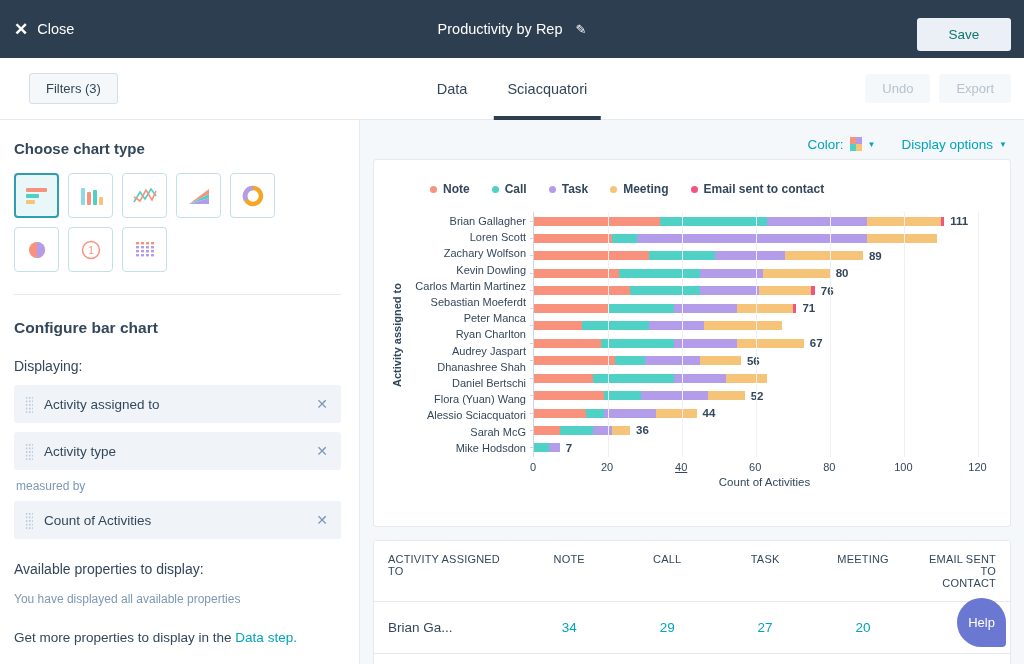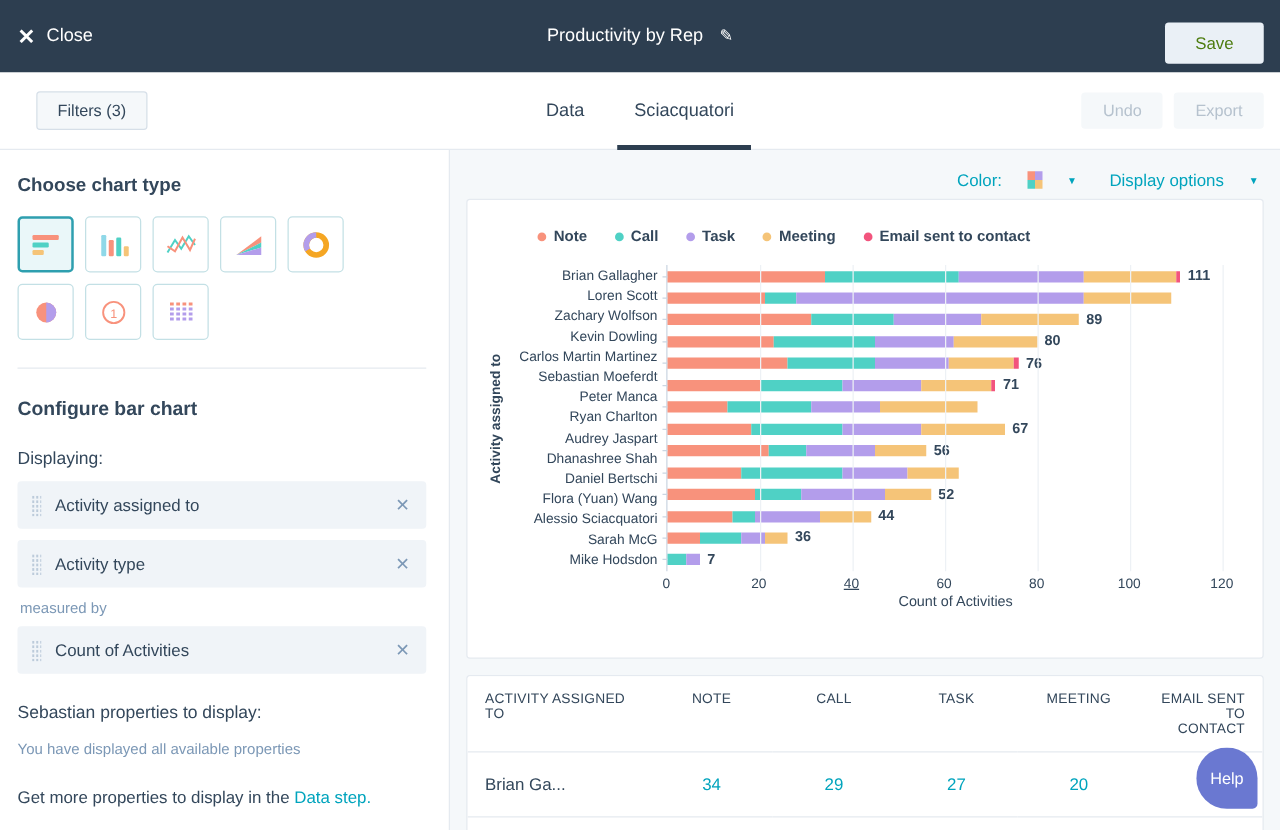--- a/index.html
+++ b/index.html
@@ -19,22 +19,22 @@
     margin-left: 14px; color: #fff; font-size: 14.5px; cursor: pointer;
   }
   .x-glyph { font-size: 17px; font-weight: 700; line-height: 1; }
   .doc-title {
     position: absolute; left: 0; right: 0; text-align: center;
     color: #fff; font-size: 14.5px; pointer-events: none;
   }
   .doc-title .pencil { margin-left: 9px; font-size: 13px; display:inline-block; }
   .save-btn {
     position: absolute; right: 13px; top: 18px;
-    width: 79px; height: 33px; border-radius: 3px;
-    background: #EAF0F6; color: #4d7c0f;
+    width: 94px; height: 33px; border-radius: 3px;
+    background: #EAF0F6; color: #0f766e;
     font-size: 13.5px; display: flex; align-items: center;
     justify-content: center; cursor: default;
   }
 
   
   .subbar {
     height: 62px; background: #fff; position: relative;
     display: flex; align-items: center;
     border-bottom: 1px solid #E5EAF0;
   }
@@ -103,21 +103,21 @@
   .note-md { font-size: 13.5px; color: #33475B; margin-top: 24px; }
   .lnk { color: #00A4BD; cursor: pointer; }
 
   
   .main { flex: 1; background: #F5F8FA; padding: 9px 13px 0 13px; overflow: hidden; }
   .ctrl-row {
     display: flex; justify-content: flex-end; align-items: center;
     gap: 26px; height: 30px; padding-right: 4px;
   }
   .ctrl { font-size: 13.5px; color: #00A4BD; cursor: pointer;
-          display: flex; align-items: center; gap: 20px; }
+          display: flex; align-items: center; gap: 6px; }
   .swatch { display: grid; grid-template-columns: 6px 6px;
             grid-template-rows: 7px 7px; width: 12px; }
   .caret { font-size: 8px; }
 
   .card {
     background: #fff; border: 1px solid #E5EAF0; border-radius: 3px;
   }
   .chart-card { height: 368px; padding: 16px 14px 8px 14px; }
   .legend { display: flex; gap: 22px; margin: 6px 0 0 42px; }
   .lg { display: flex; align-items: center; gap: 6px;
@@ -298,21 +298,21 @@
     </div>
 
     <div class="measured">measured by</div>
 
     <div class="chip">
       <span class="grip"></span>
       <span class="chip-label">Count of Activities</span>
       <span class="chip-x">✕</span>
     </div>
 
-    <div class="avail">Sebastian properties to display:</div>
+    <div class="avail">Available properties to display:</div>
     <div class="note-sm">You have displayed all available properties</div>
     <div class="note-md">
       <span>Get more properties to display in the </span><span class="lnk">Data step.</span>
     </div>
   </div>
 
   <div class="main">
     <div class="ctrl-row">
       <div class="ctrl">
         <span>Color:</span>

